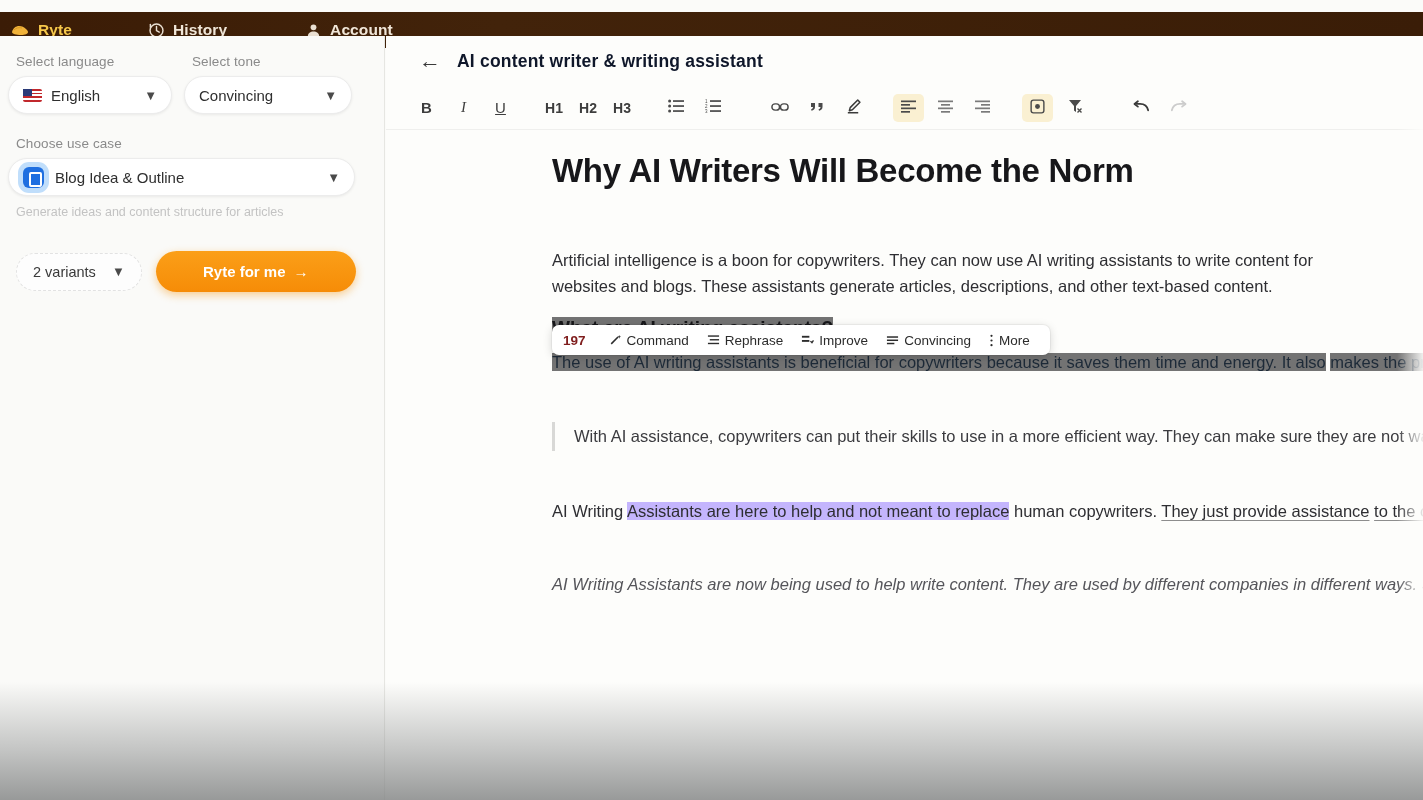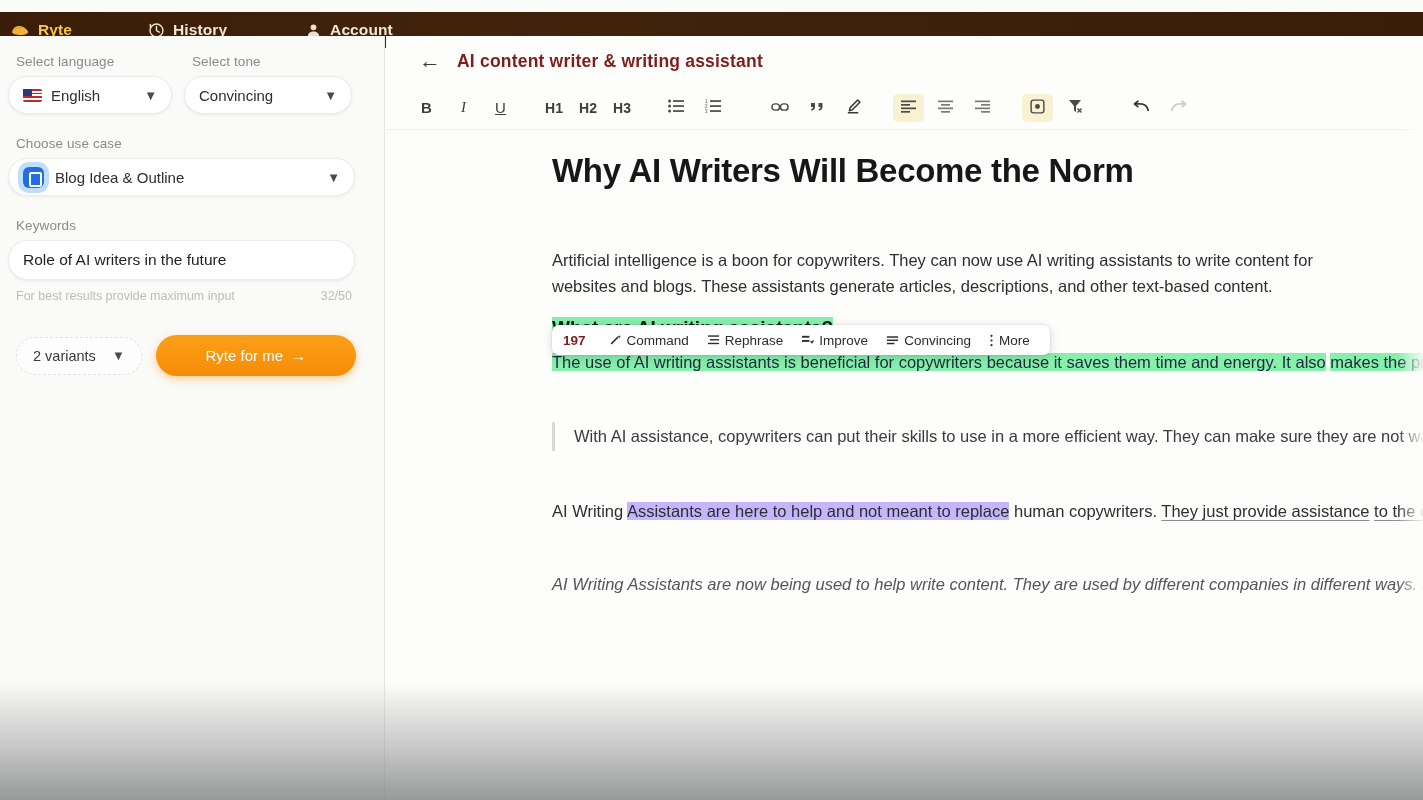--- a/index.html
+++ b/index.html
@@ -87,32 +87,32 @@
   .actions { display: flex; align-items: center; gap: 14px; margin-top: 32px; padding-left: 8px; }
   .variants {
     border: 1px dashed #e2e2e2; background:#fdfdfd; border-radius: 24px;
     height: 38px; display: flex; align-items: center; gap: 10px; padding: 0 16px;
     font-size: 14.5px; color: #3a3a3a; font-weight: 500;
   }
   .ryte-btn {
     background: linear-gradient(180deg,#fb9f18 0%,#f68c07 100%);
     border-radius: 26px; height: 41px; width: 200px;
     display: flex; align-items: center; justify-content: center; gap: 8px;
-    color: #fff; font-size: 15px; font-weight: 400;
+    color: #fff; font-size: 15px; font-weight: 700;
     box-shadow: 0 3px 9px rgba(246,150,20,.45);
   }
 
   
   .editor {
     position: absolute; top: 36px; left: 386px; width: 1037px; height: 764px;
     background: #fdfdfb; overflow: hidden;
   }
   .doc-head { height: 50px; display: flex; align-items: center; padding-left: 33px; gap: 16px; }
   .back-arrow { font-size: 22px; color: #3a3a3a; line-height: 1; }
-  .doc-title { font-size: 17.5px; font-weight: 700; color: #7f1d1d; letter-spacing: .2px; }
+  .doc-title { font-size: 17.5px; font-weight: 700; color: #0f172a; letter-spacing: .2px; }
 
   .toolbar {
     height: 44px; display: flex; align-items: center; gap: 0;
     padding-left: 22px; border-bottom: 1px solid #efefed; background: #fdfdfb;
   }
   .tbtn {
     min-width: 31px; height: 28px; display: flex; align-items: center; justify-content: center;
     color: #3d3d3d; font-size: 15px; border-radius: 5px; margin: 0 3px;
   }
   .tbtn.hd { font-size: 14px; font-weight: 700; min-width: 28px; }
@@ -129,21 +129,21 @@
     margin-bottom: 57px; white-space: nowrap;
   }
   .para {
     font-size: 16.5px; line-height: 26px; color: #2e2e32; white-space: nowrap;
   }
   .para .ln { display: block; }
   .h2sel {
     font-size: 19px; font-weight: 700; color: #17171a; white-space: nowrap;
     margin-top: 18px;
   }
-  .sel { background: #86efac; }
+  .sel { background: #737373; }
   .selpara { font-size: 16.5px; line-height: 26px; color: #1d2a38; white-space: nowrap; margin-top: 10px; }
   .quote {
     border-left: 3px solid #d8d8d6; padding-left: 19px; margin-top: 47px;
     font-size: 16.5px; line-height: 29px; color: #3b3b3f; white-space: nowrap;
   }
   .para-hl { background: #c4b5fd; }
   .para-ul { text-decoration: underline; text-decoration-color: #8d8d8d; text-underline-offset: 3px; }
   .p-mid { margin-top: 47px; font-size: 16.5px; line-height: 26px; color: #2e2e32; white-space: nowrap; }
   .p-ital { margin-top: 46px; font-size: 16.5px; line-height: 29px; color: #55555a; font-style: italic; white-space: nowrap; }
 
@@ -230,32 +230,23 @@
       </div>
     </div>
 
     <div class="sect">
       <div class="fld-label">Choose use case</div>
       <div class="ctl w-full">
         <span class="uc-icon"></span>
         <span class="grow">Blog Idea &amp; Outline</span>
         <span class="chev">▼</span>
       </div>
-    </div>
-
-    <div class="sect">
-      <div class="fld-label">Keywords</div>
-      <div class="ctl w-full kw-ctl">
-        <span class="grow kwtext">Role of AI writers in the future</span>
-      </div>
-      <div class="meta-row">
-        <span>For best results provide maximum input</span>
-        <span>32/50</span>
-      </div>
-    </div>
+      <div class="helper">Generate ideas and content structure for articles</div>
+    </div>
+
 
     <div class="actions">
       <div class="variants">
         <span>2 variants</span>
         <span class="chev">▼</span>
       </div>
       <div class="ryte-btn">
         <span>Ryte for me</span>
         <span>→</span>
       </div>

